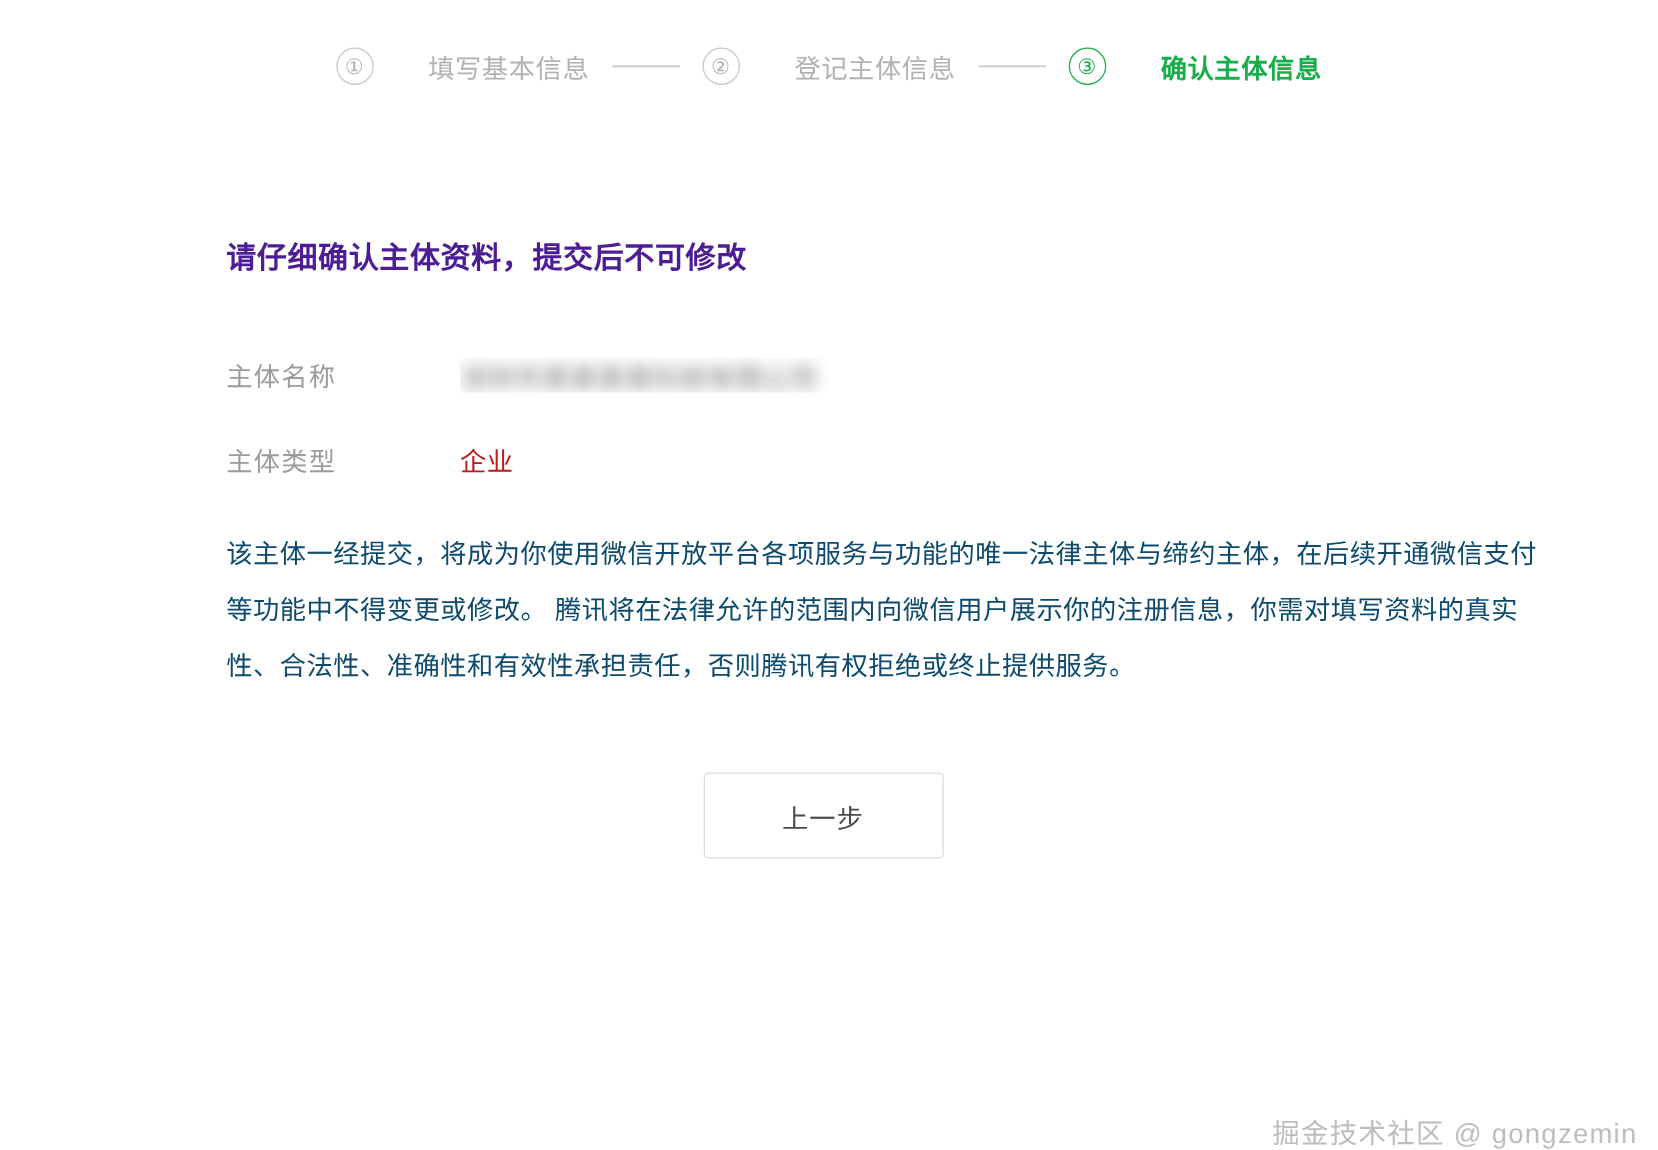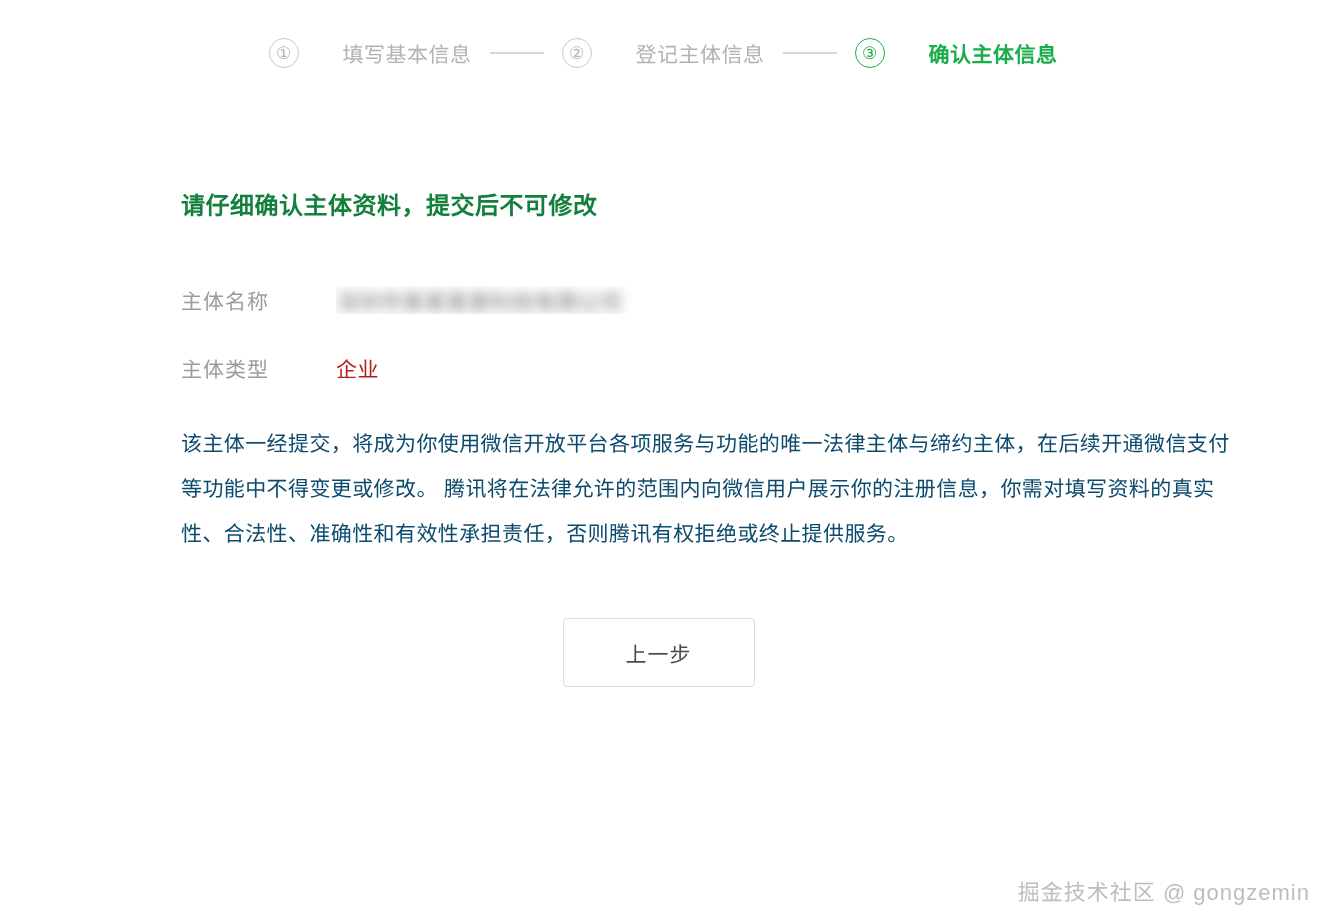--- a/index.html
+++ b/index.html
@@ -65,30 +65,31 @@
 
   
   .content {
     padding-left: 181px;
     padding-right: 60px;
     padding-top: 118px;
   }
   .page-title {
     font-size: 24px;
     font-weight: bold;
-    color: #15803d;
+    color: #4c1d95;
     letter-spacing: 0.5px;
     margin: 0 0 64px 0;
   }
 
   .info-row {
     display: flex;
     align-items: center;
     margin-bottom: 38px;
     height: 30px;
+    gap: 32px;
   }
   .info-label {
     width: 155px;
     font-size: 21px;
     color: #9c9c9c;
     letter-spacing: 1px;
     flex: none;
   }
   .info-value {
     font-size: 21px;
@@ -156,21 +157,21 @@
     height: 69px;
     background: #1fb55b;
     border: 1px solid #1fb55b;
     color: #ffffff;
   }
 
   
   .watermark {
     position: absolute;
     right: 16px;
-    bottom: 14px;
+    bottom: 0;
     font-size: 22px;
     color: #bdbdbd;
     letter-spacing: 1px;
     white-space: nowrap;
   }
 </style>
 </head>
 <body>
 
 <div class="stepper">

